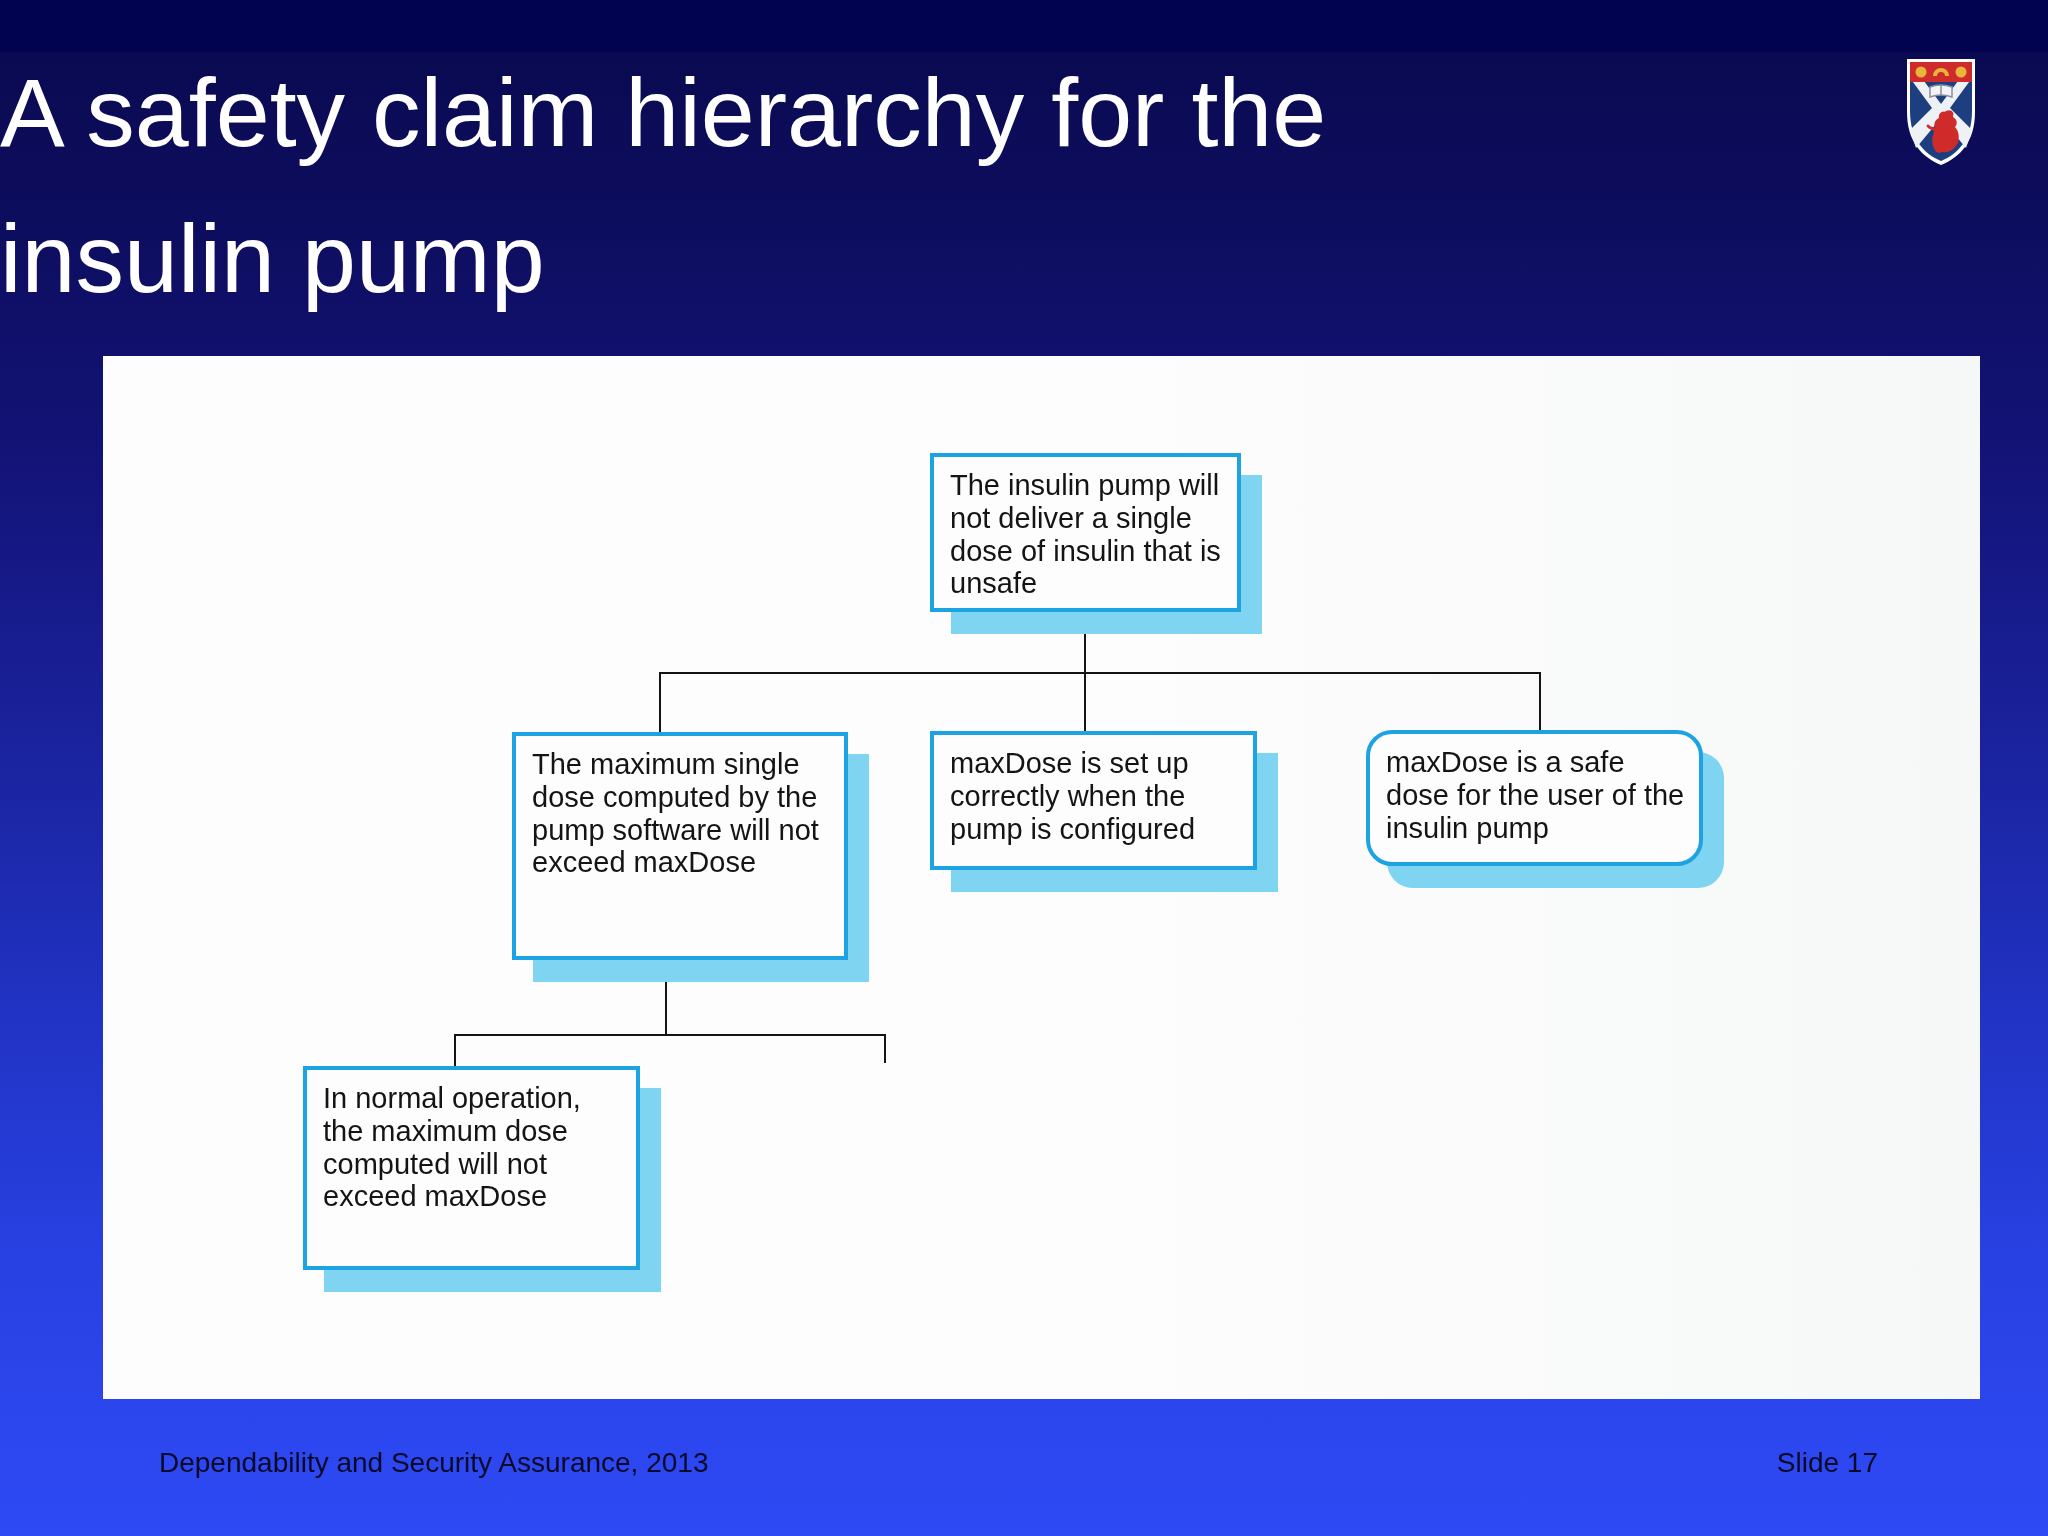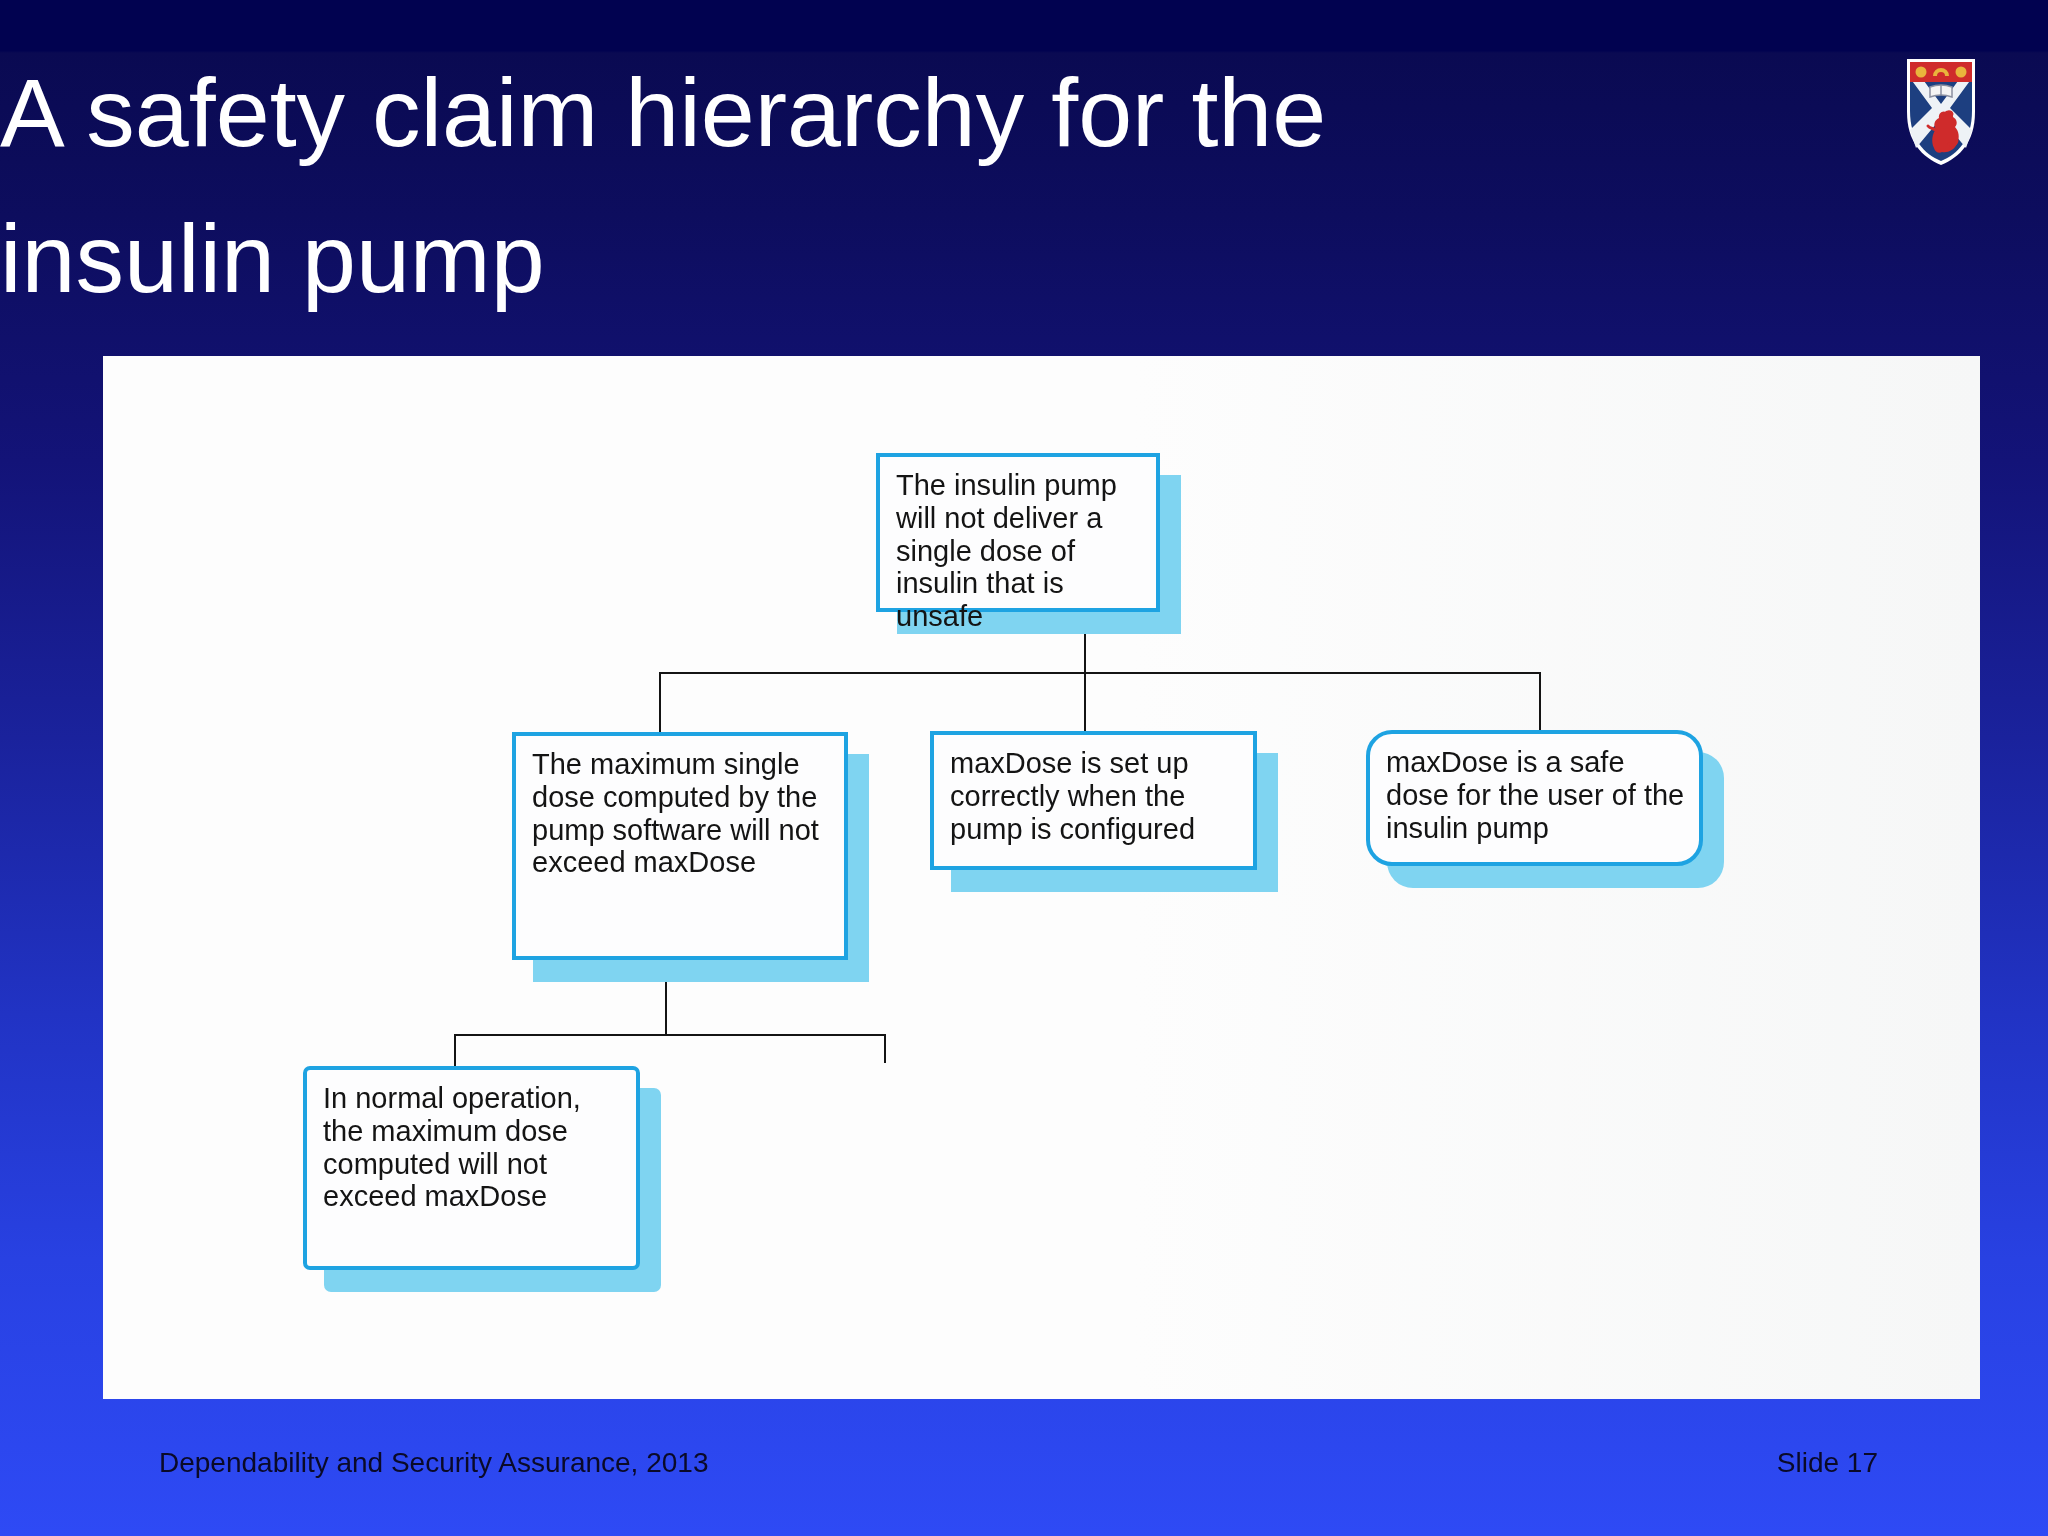--- a/index.html
+++ b/index.html
@@ -74,25 +74,25 @@
     position: absolute;
     color: #0a0a28;
     font-size: 28px;
     font-weight: 400;
     z-index: 4;
   }
   .footer-left  { left: 159px;  top: 1447px; }
   .footer-right { right: 170px; top: 1447px; }
 
   
-  #node-root { left: 876px;  top: 453px;  width: 284px; height: 159px; }
+  #node-root { left: 930px;  top: 453px;  width: 311px; height: 159px; }
   #node-c1   { left: 512px;  top: 732px;  width: 336px; height: 228px; }
   #node-c2   { left: 930px;  top: 731px;  width: 327px; height: 139px; }
   #node-c3   { left: 1366px; top: 730px;  width: 337px; height: 136px; border-radius: 26px; }
-  #node-c1a  { left: 303px;  top: 1066px; width: 337px; height: 204px; border-radius: 7px; }
+  #node-c1a  { left: 303px;  top: 1066px; width: 337px; height: 204px; }
   #node-c1b  { left: 725px;  top: 1063px; width: 335px; height: 177px; }
 
   
   #conn-root-mid { left: 1084px; top: 612px;  width: 2px;   height: 119px; } 
   #conn-rail-1   { left: 659px;  top: 672px;  width: 882px; height: 2px;   }
   #conn-drop-c1  { left: 659px;  top: 672px;  width: 2px;   height: 60px;  }
   #conn-drop-c3  { left: 1539px; top: 672px;  width: 2px;   height: 58px;  }
   #conn-c1-down  { left: 665px;  top: 932px;  width: 2px;   height: 102px; }
   #conn-rail-2   { left: 454px;  top: 1034px; width: 432px; height: 2px;   }
   #conn-drop-c1a { left: 454px;  top: 1034px; width: 2px;   height: 32px;  }

